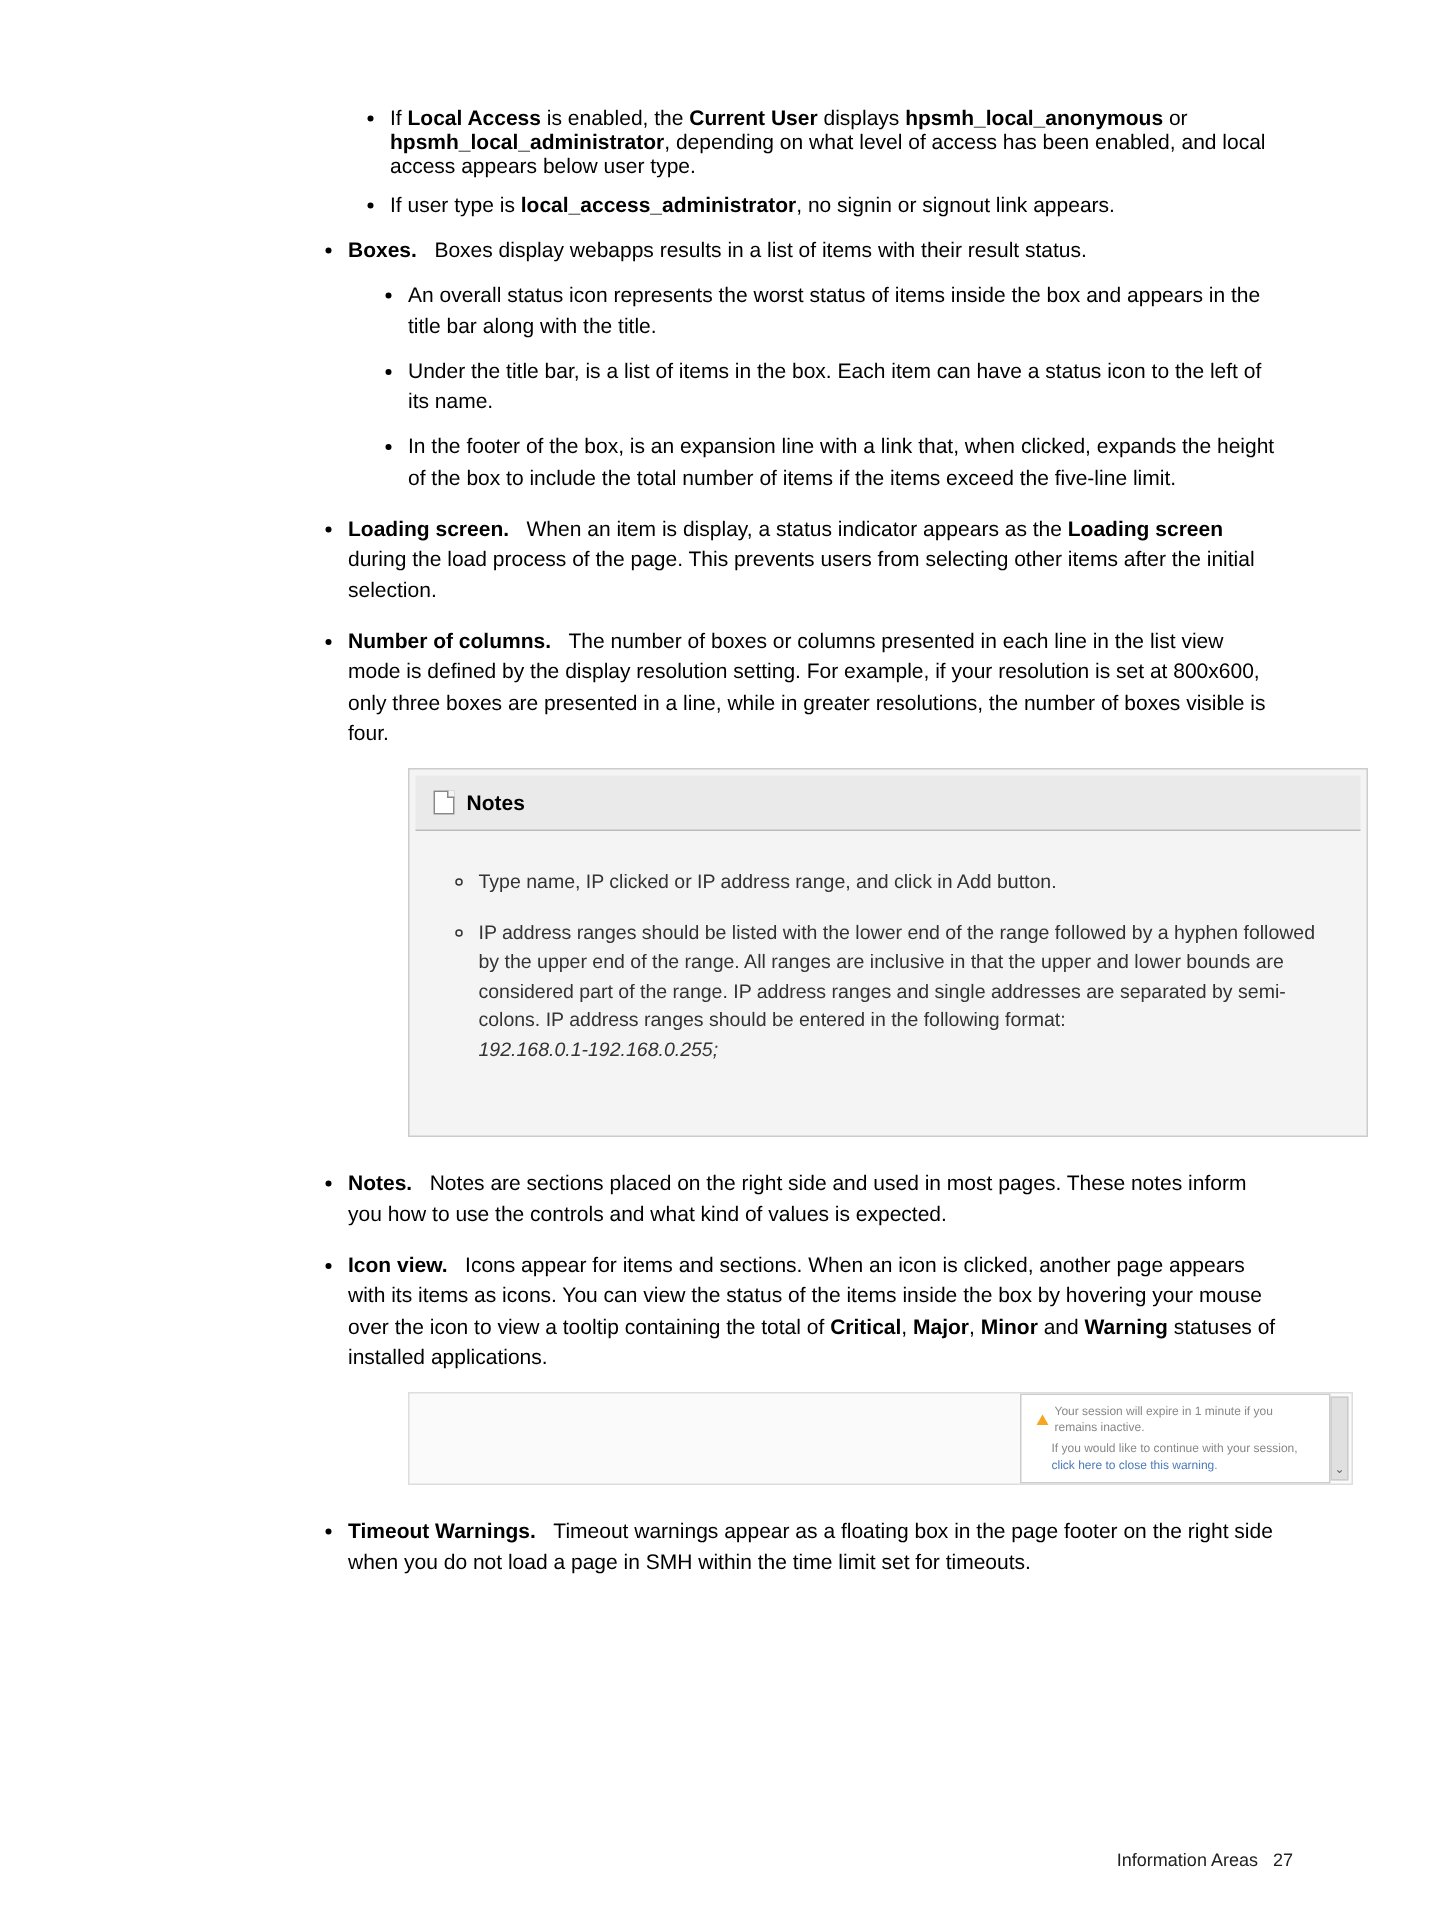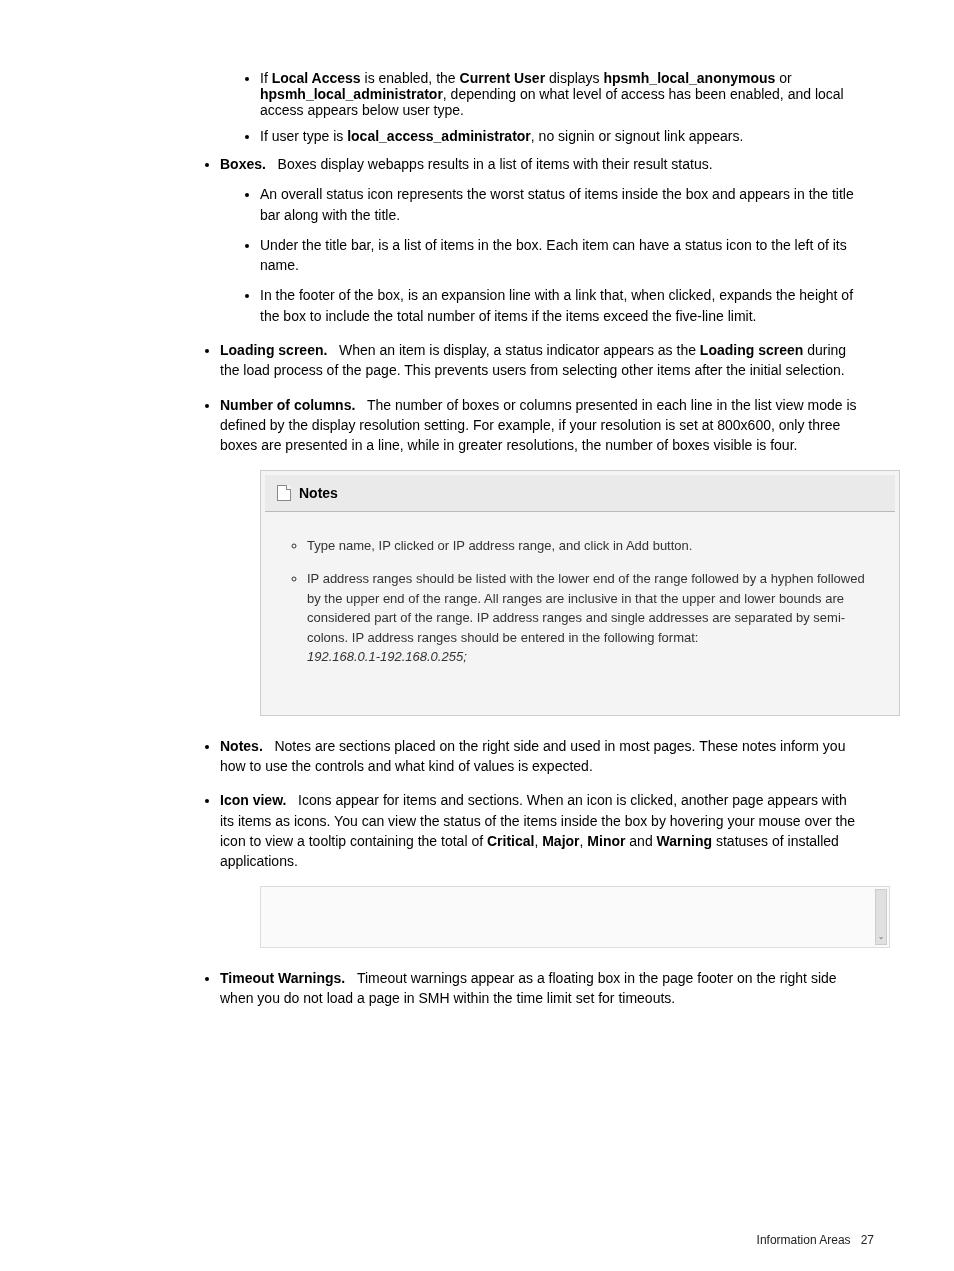--- a/index.html
+++ b/index.html
@@ -12,21 +12,21 @@
     width: 954px;
     height: 1271px;
     position: relative;
   }
   .page {
     padding: 60px 90px 0 90px;
   }
   ul.outer {
     list-style: disc;
     padding-left: 130px;
-    margin: 0;
+    margin: 12px;
   }
   ul.outer > li {
     margin-bottom: 14px;
     line-height: 1.45;
   }
   ul.inner {
     list-style: disc;
     padding-left: 40px;
     margin-top: 10px;
   }
@@ -118,21 +118,21 @@
     display:flex;
     align-items:flex-end;
     justify-content:center;
   }
   .scroll-hint span{
     font-size:8px; color:#666; margin-bottom:1px;
   }
   .footer {
     position: absolute;
     bottom: 24px;
-    right: 80px;
+    right: 92px;
     font-size: 12px;
     color: #222;
   }
   .doc-icon {
     display:inline-block;
     width:12px;height:14px;
     border:1px solid #888;
     position:relative;
     background:#fff;
   }
@@ -196,20 +196,29 @@
     </li>
 
     <li>
       <span class="b">Notes.</span>&nbsp;&nbsp;&nbsp;<span>Notes are sections placed on the right side and used in most pages. These notes inform you how to use the controls and what kind of values is expected.</span>
     </li>
 
     <li>
       <span class="b">Icon view.</span>&nbsp;&nbsp;&nbsp;<span>Icons appear for items and sections. When an icon is clicked, another page appears with its items as icons. You can view the status of the items inside the box by hovering your mouse over the icon to view a tooltip containing the total of </span><span class="b">Critical</span><span>, </span><span class="b">Major</span><span>, </span><span class="b">Minor</span><span> and </span><span class="b">Warning</span><span> statuses of installed applications.</span>
 
       <div class="figure-timeout">
+        <div class="timeout-inner">
+          <div class="line1">
+            <span class="warn-tri"></span>
+            <span>Your session will expire in 1 minute if you remains inactive.</span>
+          </div>
+          <div class="line2">
+            <span>If you would like to continue with your session, </span><span class="link">click here to close this warning</span>.
+          </div>
+        </div>
         <div class="scroll-hint">
             <span>⌄</span>
           </div>
       </div>
     </li>
 
     <li>
       <span class="b">Timeout Warnings.</span>&nbsp;&nbsp;&nbsp;<span>Timeout warnings appear as a floating box in the page footer on the right side when you do not load a page in SMH within the time limit set for timeouts.</span>
     </li>
 

